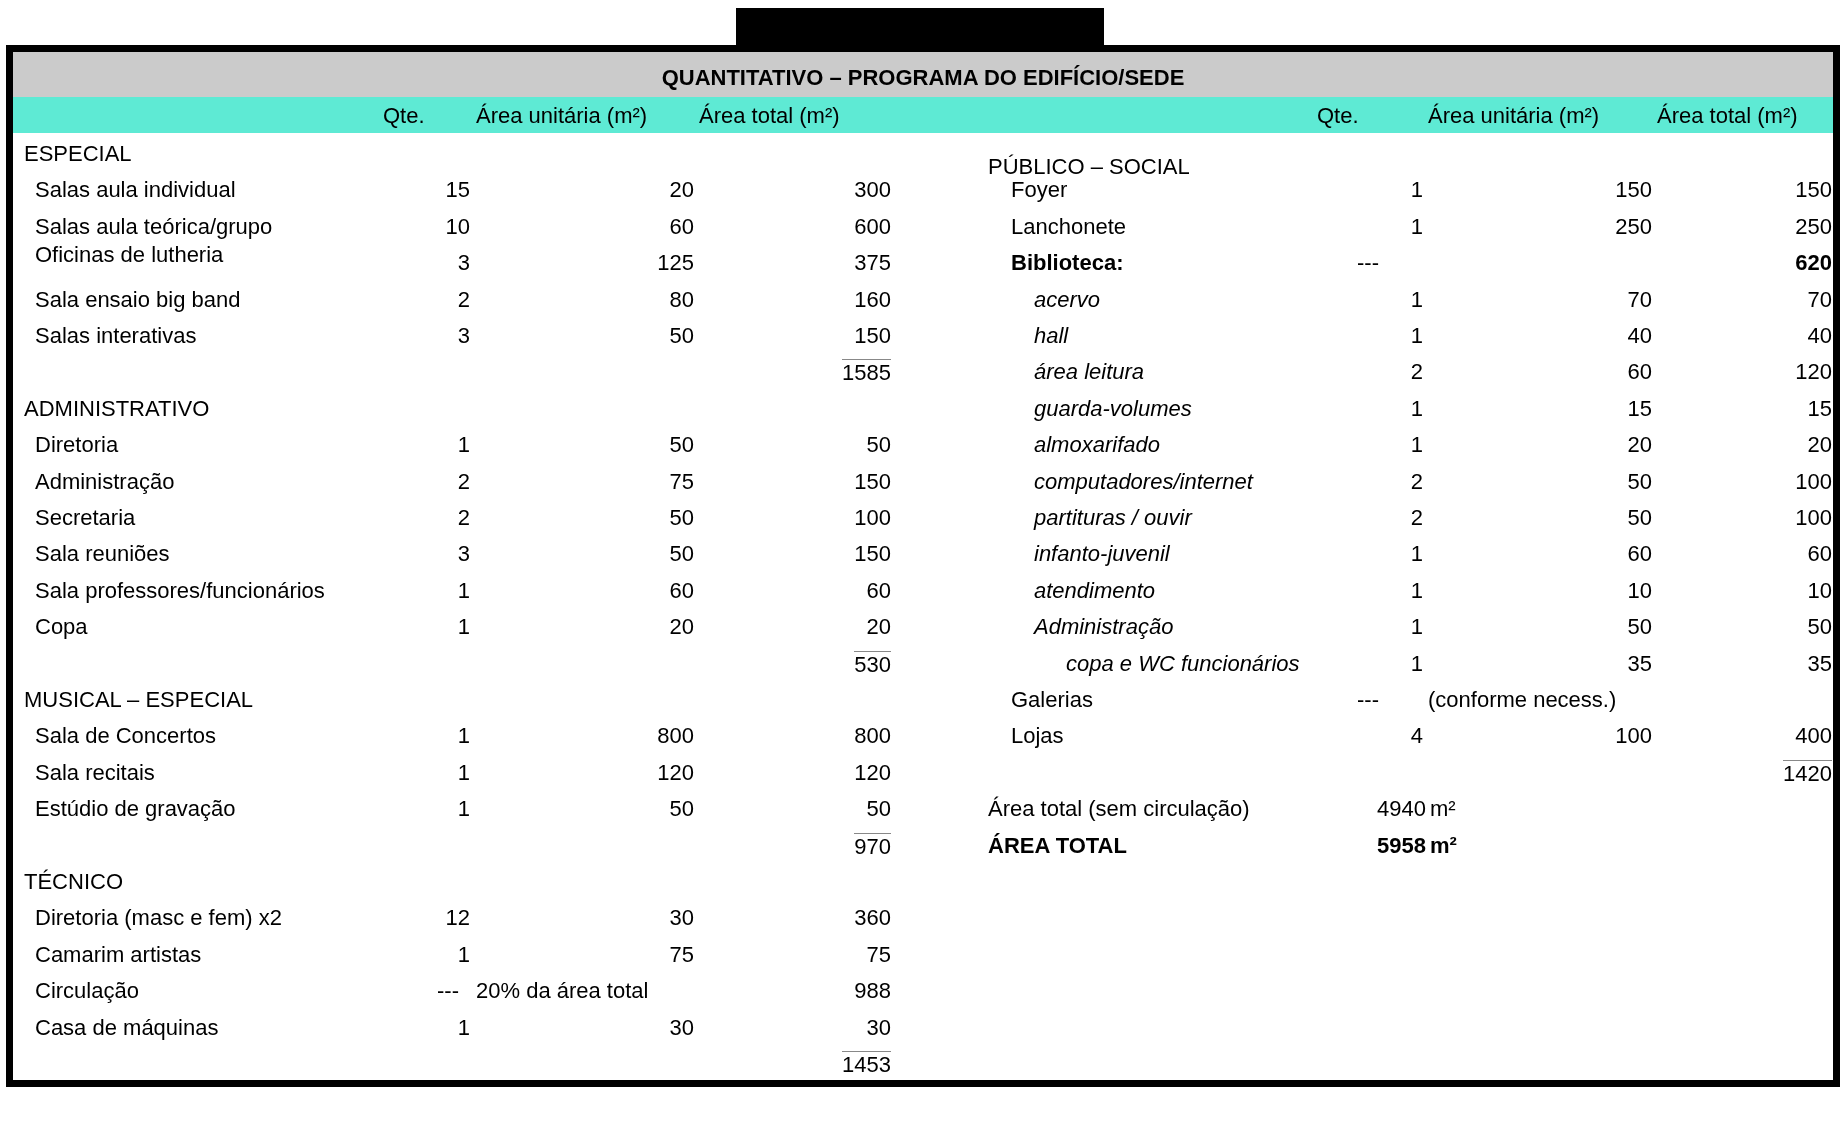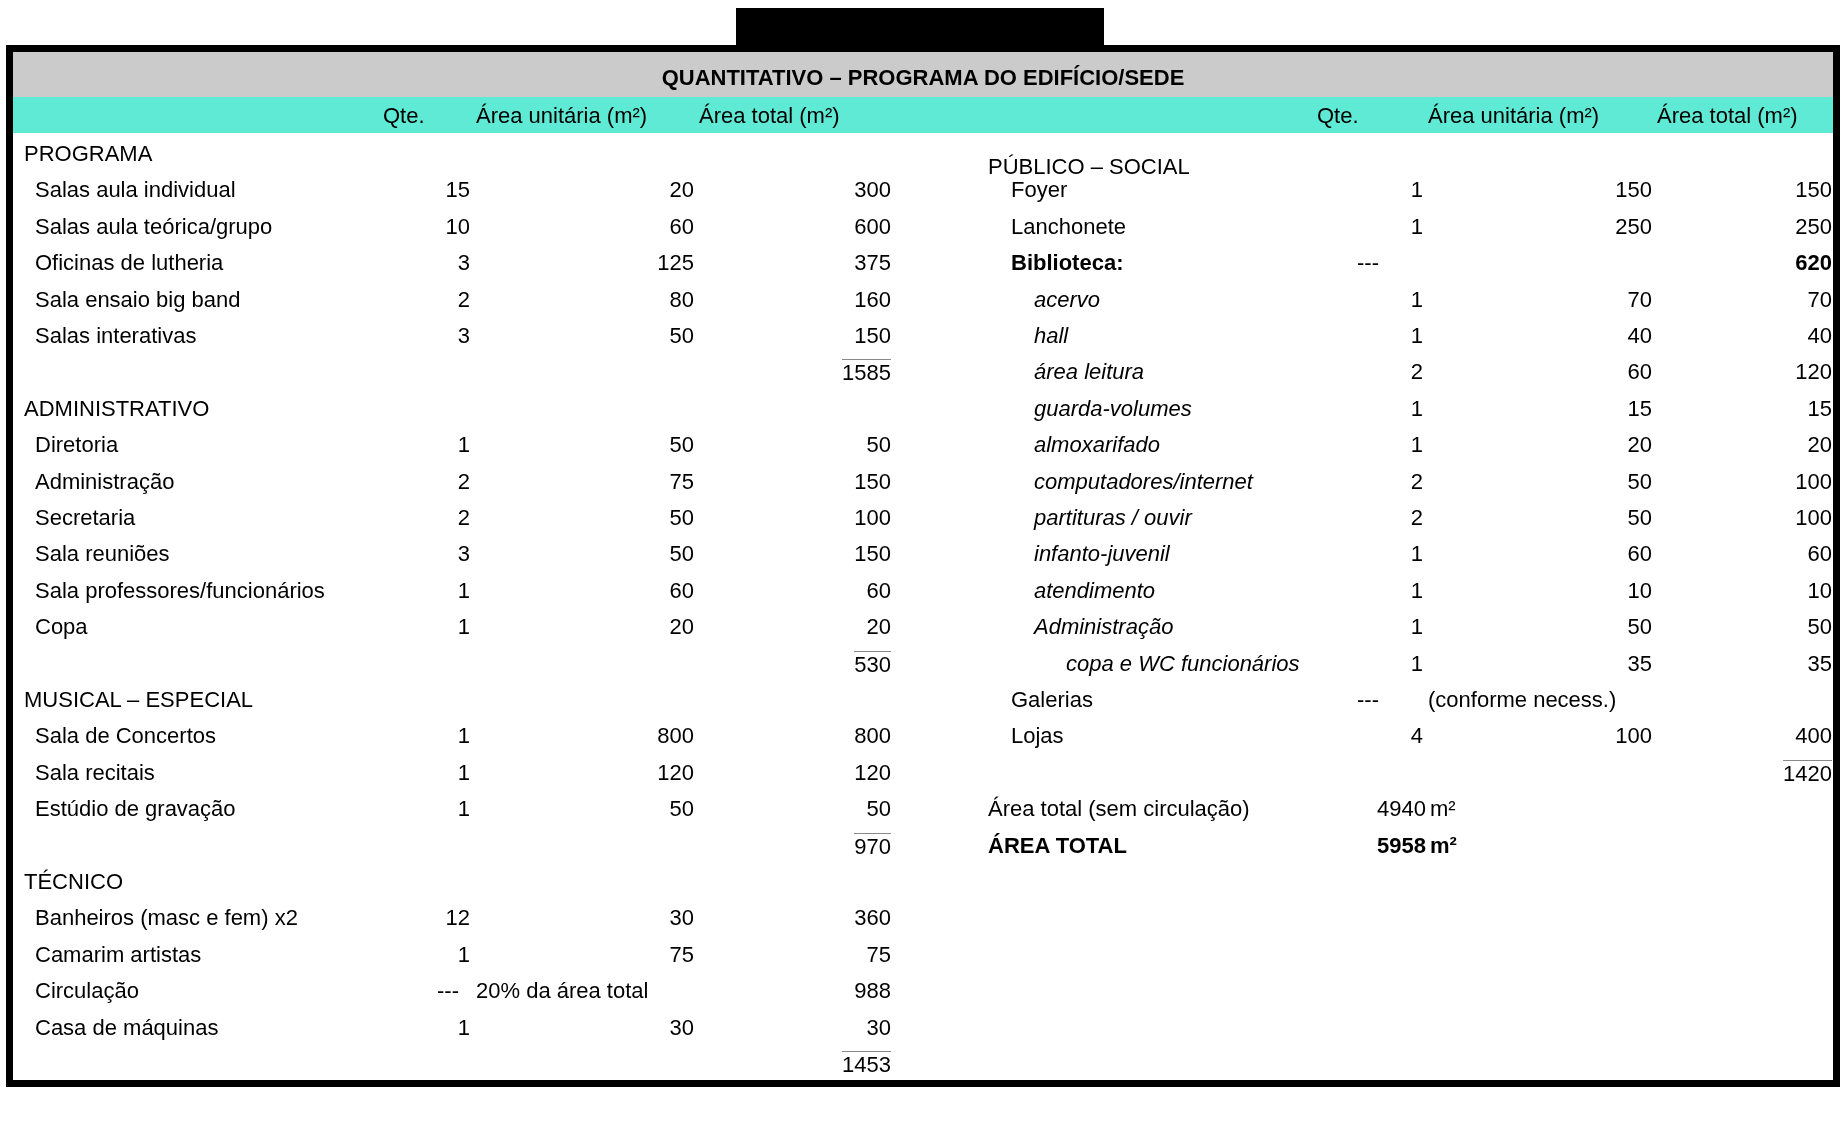--- a/index.html
+++ b/index.html
@@ -31,30 +31,30 @@
   <div class="header-band">
     <span class="hdr" style="left:370px">Qte.</span>
     <span class="hdr" style="left:463px">Área unitária (m²)</span>
     <span class="hdr" style="left:686px">Área total (m²)</span>
     <span class="hdr" style="left:1304px">Qte.</span>
     <span class="hdr" style="left:1415px">Área unitária (m²)</span>
     <span class="hdr" style="left:1644px">Área total (m²)</span>
   </div>
 
   <div id="left-body">
-      <span class="cell" style="top: 89px; left: 11px;">PROGRAMA</span>
+      <span class="cell" style="top: 89px; left: 11px;">ESPECIAL</span>
       <span class="cell" style="top: 125.4px; left: 22px;">Salas aula individual</span>
       <span class="cell r" style="top: 125.4px; right: 1363px; left: auto; position: absolute;">15</span>
       <span class="cell r" style="top: 125.4px; right: 1139px; left: auto; position: absolute;">20</span>
       <span class="cell r" style="top: 125.4px; right: 942px; left: auto; position: absolute;">300</span>
       <span class="cell" style="top: 161.8px; left: 22px;">Salas aula teórica/grupo</span>
       <span class="cell r" style="top: 161.8px; right: 1363px; left: auto; position: absolute;">10</span>
       <span class="cell r" style="top: 161.8px; right: 1139px; left: auto; position: absolute;">60</span>
       <span class="cell r" style="top: 161.8px; right: 942px; left: auto; position: absolute;">600</span>
-      <span class="cell" style="top: 198px; left: 22px;">Oficinas de lutheria</span>
+      <span class="cell" style="top: 190px; left: 22px;">Oficinas de lutheria</span>
       <span class="cell r" style="top: 198.2px; right: 1363px; left: auto; position: absolute;">3</span>
       <span class="cell r" style="top: 198.2px; right: 1139px; left: auto; position: absolute;">125</span>
       <span class="cell r" style="top: 198.2px; right: 942px; left: auto; position: absolute;">375</span>
       <span class="cell" style="top: 234.6px; left: 22px;">Sala ensaio big band</span>
       <span class="cell r" style="top: 234.6px; right: 1363px; left: auto; position: absolute;">2</span>
       <span class="cell r" style="top: 234.6px; right: 1139px; left: auto; position: absolute;">80</span>
       <span class="cell r" style="top: 234.6px; right: 942px; left: auto; position: absolute;">160</span>
       <span class="cell" style="top: 271px; left: 22px;">Salas interativas</span>
       <span class="cell r" style="top: 271px; right: 1363px; left: auto; position: absolute;">3</span>
       <span class="cell r" style="top: 271px; right: 1139px; left: auto; position: absolute;">50</span>
@@ -94,21 +94,21 @@
       <span class="cell" style="top: 707.8px; left: 22px;">Sala recitais</span>
       <span class="cell r" style="top: 707.8px; right: 1363px; left: auto; position: absolute;">1</span>
       <span class="cell r" style="top: 707.8px; right: 1139px; left: auto; position: absolute;">120</span>
       <span class="cell r" style="top: 707.8px; right: 942px; left: auto; position: absolute;">120</span>
       <span class="cell" style="top: 744.2px; left: 22px;">Estúdio de gravação</span>
       <span class="cell r" style="top: 744.2px; right: 1363px; left: auto; position: absolute;">1</span>
       <span class="cell r" style="top: 744.2px; right: 1139px; left: auto; position: absolute;">50</span>
       <span class="cell r" style="top: 744.2px; right: 942px; left: auto; position: absolute;">50</span>
       <span class="cell subtotal r" style="top: 780.6px; right: 942px; left: auto; position: absolute;">970</span>
       <span class="cell" style="top: 817px; left: 11px;">TÉCNICO</span>
-      <span class="cell" style="top: 853.4px; left: 22px;">Banheiros (masc e fem) x2</span>
+      <span class="cell" style="top: 853.4px; left: 22px;">Diretoria (masc e fem) x2</span>
       <span class="cell r" style="top: 853.4px; right: 1363px; left: auto; position: absolute;">12</span>
       <span class="cell r" style="top: 853.4px; right: 1139px; left: auto; position: absolute;">30</span>
       <span class="cell r" style="top: 853.4px; right: 942px; left: auto; position: absolute;">360</span>
       <span class="cell" style="top: 889.8px; left: 22px;">Camarim artistas</span>
       <span class="cell r" style="top: 889.8px; right: 1363px; left: auto; position: absolute;">1</span>
       <span class="cell r" style="top: 889.8px; right: 1139px; left: auto; position: absolute;">75</span>
       <span class="cell r" style="top: 889.8px; right: 942px; left: auto; position: absolute;">75</span>
       <span class="cell" style="top: 926.2px; left: 22px;">Circulação</span>
       <span class="cell" style="top: 926.2px; left: 424px;">---</span>
       <span class="cell" style="top: 926.2px; left: 463px;">20% da área total</span>

